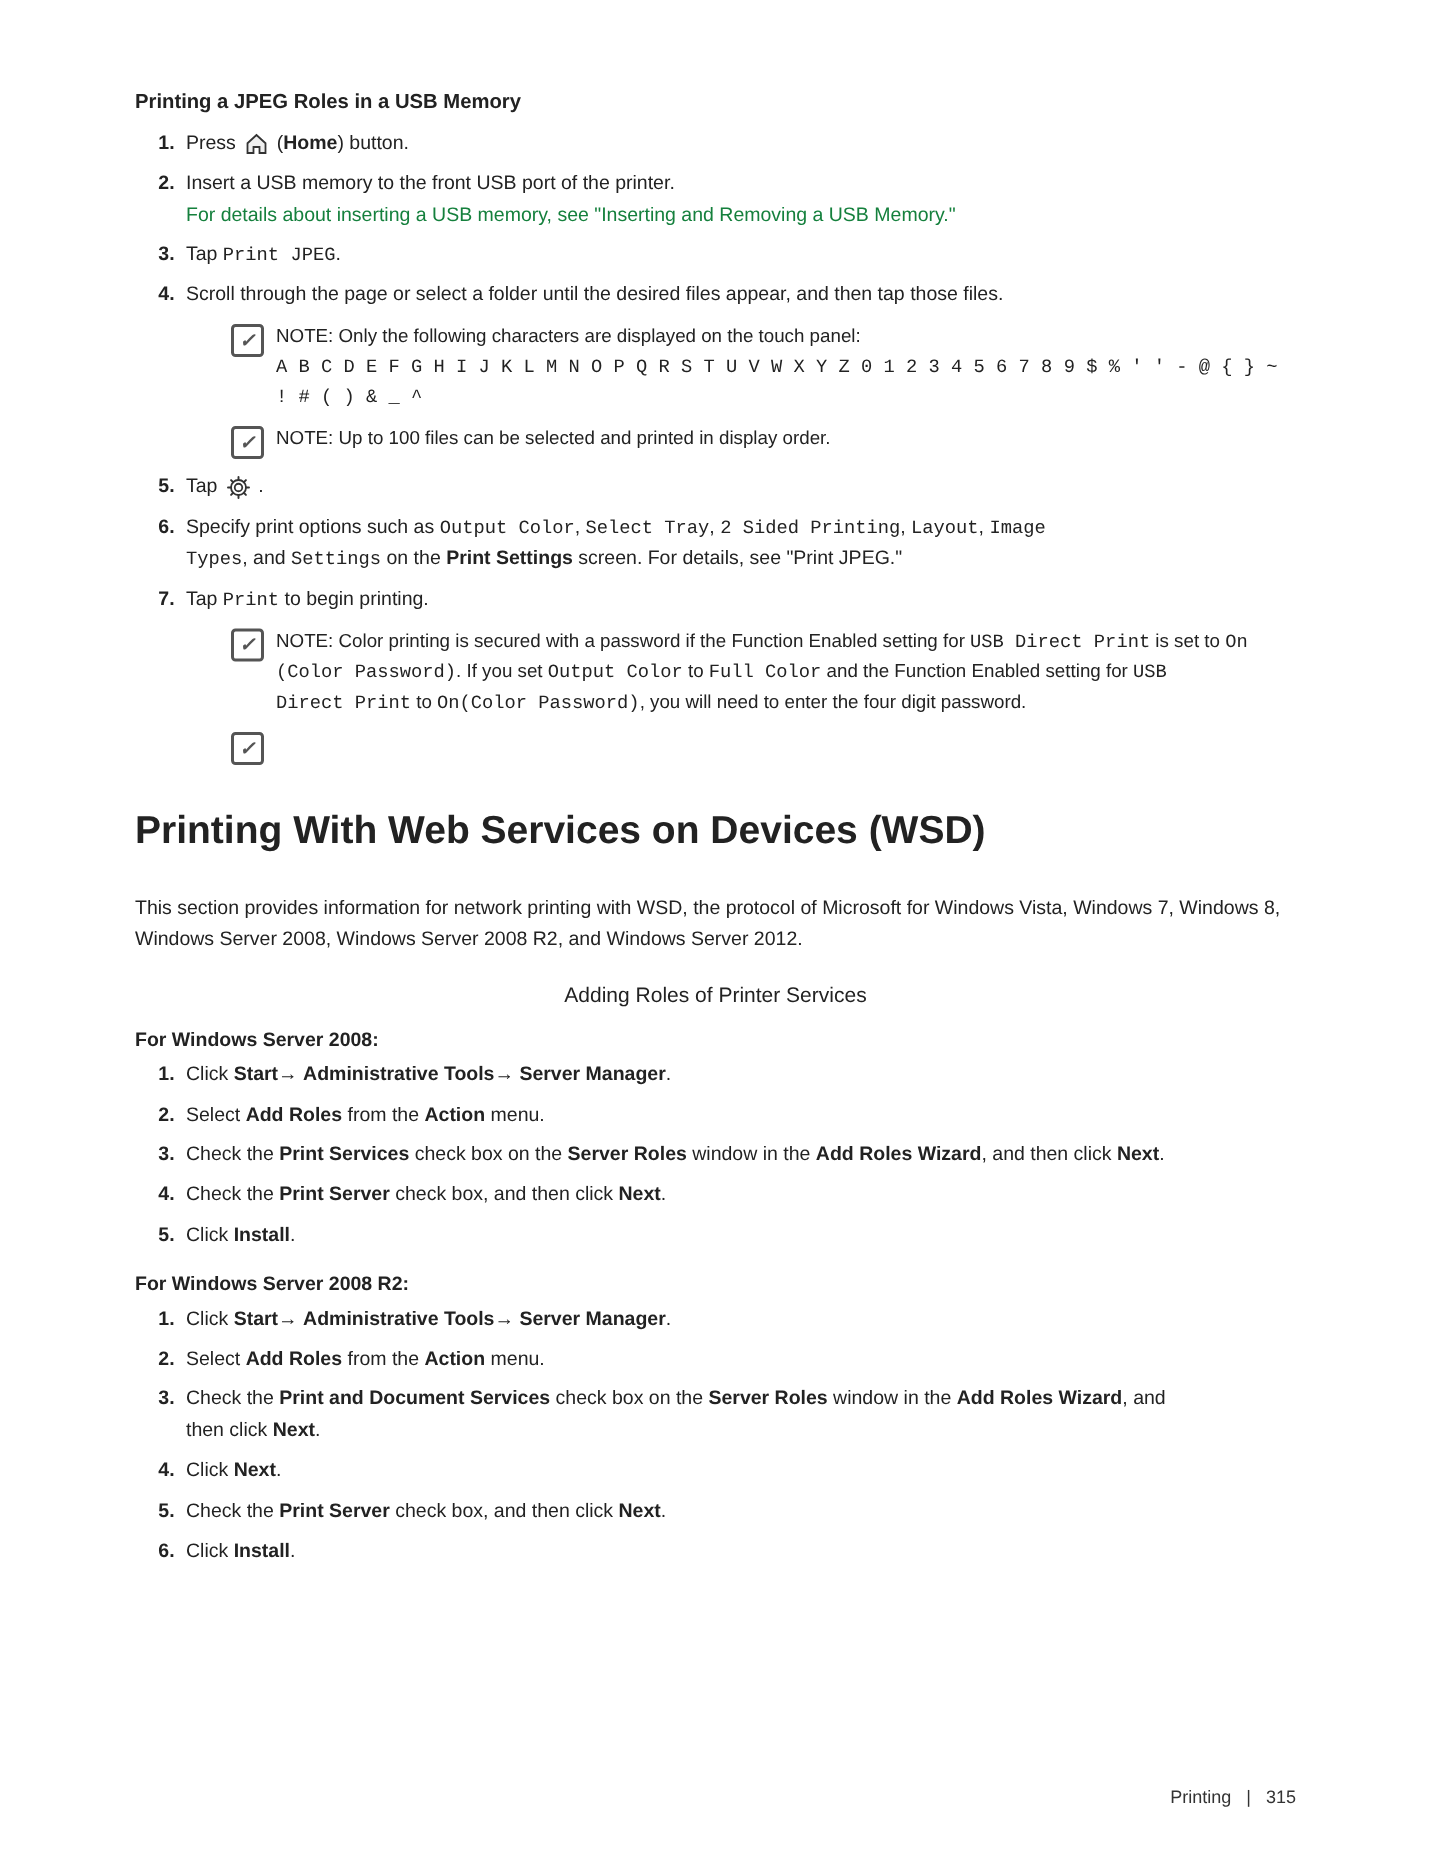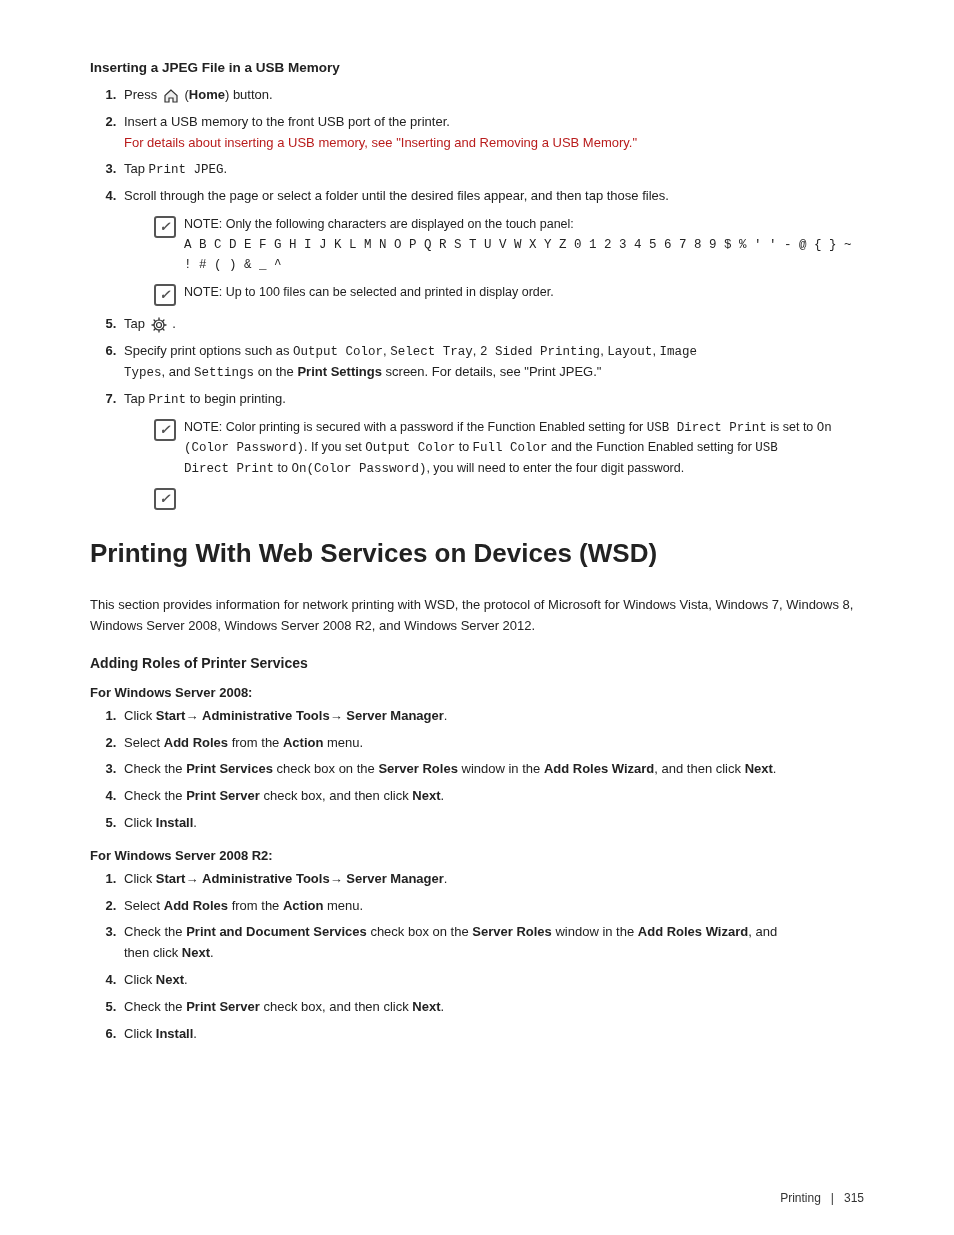--- a/index.html
+++ b/index.html
@@ -23,23 +23,24 @@
     }
     .big-heading {
       font-size: 26px;
       font-weight: bold;
       margin-top: 28px;
       margin-bottom: 26px;
       border-top: none;
     }
     .sub-heading {
       font-size: 14px;
-      font-weight: bold;
+      font-weight: normal;
       margin-top: 18px;
       margin-bottom: 8px;
+      text-align: center;
     }
     .sub-sub-heading {
       font-size: 13px;
       font-weight: bold;
       margin-top: 14px;
       margin-bottom: 6px;
     }
     .intro-para {
       margin-bottom: 10px;
       line-height: 1.6;
@@ -121,39 +122,39 @@
     .indent-block {
       margin-left: 30px;
     }
   </style>
 </head>
 <body>
 
 <div class="page">
 
   <div>
-    <div class="section-title">Inserting a JPEG File in a USB Memory</div>
+    <div class="section-title">Printing a JPEG Roles in a USB Memory</div>
 
     <ol class="main-list">
 
       <li>
         <span>Press</span>
         
         <span>
           <svg class="home-icon" viewBox="0 0 16 16" fill="none" xmlns="http://www.w3.org/2000/svg">
             <path d="M8 2L2 7.5V14h4v-4h4v4h4V7.5L8 2z" stroke="#333" stroke-width="1.2" fill="#eee"></path>
           </svg>
         </span>
         (<strong>Home</strong>) button.
       </li>
 
       <li>
         Insert a USB memory to the front USB port of the printer.
         <br>
-        <span style="margin-left:0px; color:#b91c1c;margin-top:12px;">For details about inserting a USB memory, see "Inserting and Removing a USB Memory."</span>
+        <span style="margin-left:0px; color:#15803d;margin-top:12px;">For details about inserting a USB memory, see "Inserting and Removing a USB Memory."</span>
       </li>
 
       <li>
         Tap <code>Print JPEG</code>.
       </li>
 
       <li>
         Scroll through the page or select a folder until the desired files appear, and then tap those files.
         <div class="indent-block" style="margin-top:8px;">
 

